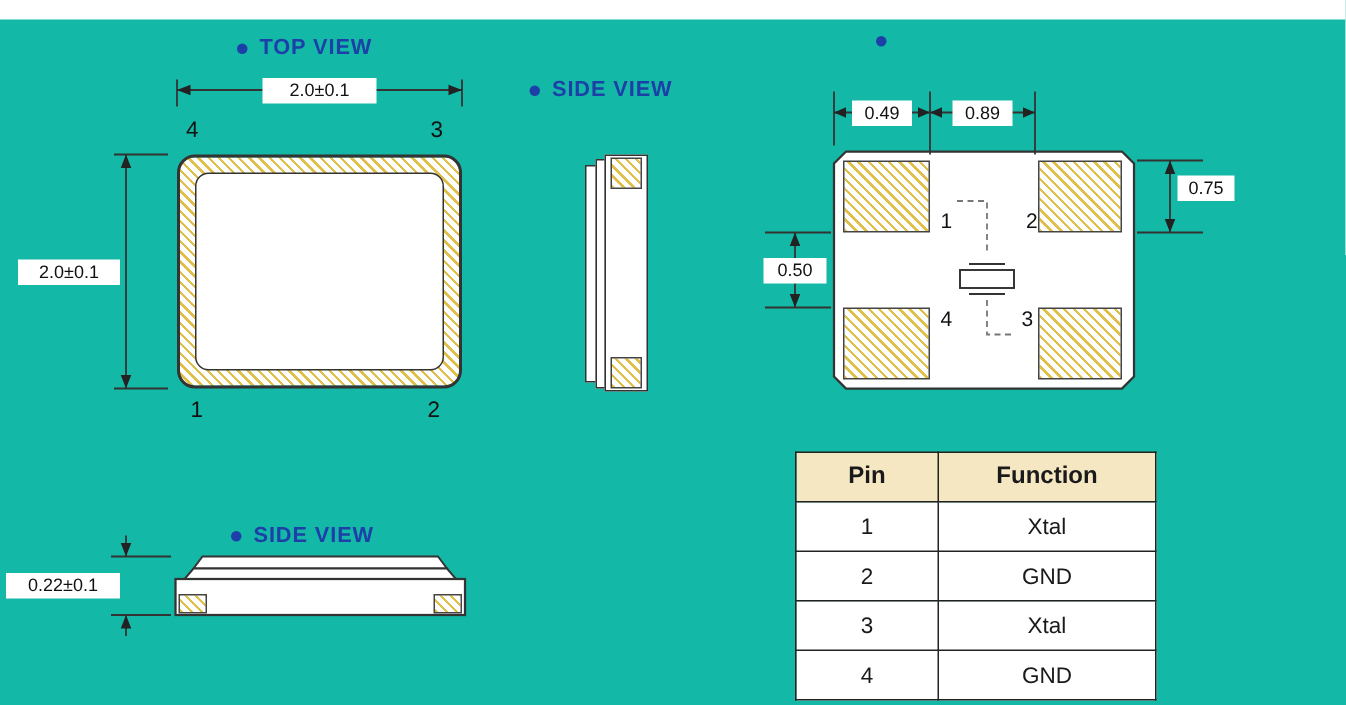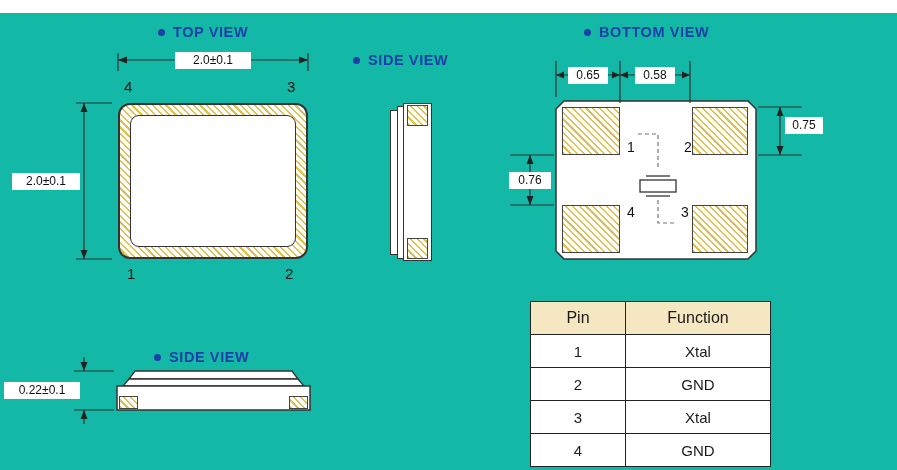--- a/index.html
+++ b/index.html
@@ -28,21 +28,21 @@
     background: repeating-linear-gradient(45deg, #e0bf4b 0, #e0bf4b 1.6px, #ffffff 1.6px, #ffffff 4.8px);
     border:1px solid #444;
   }
   .outline { position:absolute; border:1.5px solid #333; background:#fff; }
 
   .pin-table {
     position:absolute; left:530px; top:288px; border-collapse:collapse;
     font-size:15px; color:#1a1a1a; table-layout:fixed;
   }
   .pin-table th, .pin-table td { border:1.3px solid #222; text-align:center; vertical-align:middle; background:#fff; }
-  .pin-table th { background:#f6e7c3; font-weight:400; font-size:16px; height:33px; }
+  .pin-table th { background:#f6e7c3; font-weight:700; font-size:16px; height:33px; }
   .pin-table td { height:33px; }
   .col-pin { width:95px; }
   .col-fn  { width:145px; }
 </style>
 </head>
 <body>
 
 <div id="canvas">
 
   <svg class="layer" width="897" height="470">
@@ -134,33 +134,32 @@
   <div class="view-label" style="left:158px;top:11px">
     <span class="bullet"></span>
     <span>TOP VIEW</span>
   </div>
   <div class="view-label" style="left:353px;top:39px">
     <span class="bullet"></span>
     <span>SIDE VIEW</span>
   </div>
   <div class="view-label" style="left:584px;top:11px">
     <span class="bullet"></span>
-    <span>BOTTOM VIEW</span>
   </div>
   <div class="view-label" style="left:154px;top:336px">
     <span class="bullet"></span>
     <span>SIDE VIEW</span>
   </div>
 
   <div class="dim-text" style="left:175px;top:39px;width:76px">2.0±0.1</div>
   <div class="dim-text" style="left:12px;top:160px;width:68px">2.0±0.1</div>
-  <div class="dim-text" style="left:568px;top:54px;width:40px">0.65</div>
-  <div class="dim-text" style="left:635px;top:54px;width:40px">0.58</div>
+  <div class="dim-text" style="left:568px;top:54px;width:40px">0.49</div>
+  <div class="dim-text" style="left:635px;top:54px;width:40px">0.89</div>
   <div class="dim-text" style="left:785px;top:104px;width:38px">0.75</div>
-  <div class="dim-text" style="left:509px;top:159px;width:42px">0.76</div>
+  <div class="dim-text" style="left:509px;top:159px;width:42px">0.50</div>
   <div class="dim-text" style="left:4px;top:369px;width:76px">0.22±0.1</div>
 
   <div class="pin-num" style="left:124px;top:66px">4</div>
   <div class="pin-num" style="left:287px;top:66px">3</div>
   <div class="pin-num" style="left:127px;top:253px">1</div>
   <div class="pin-num" style="left:285px;top:253px">2</div>
 
   <div class="pin-num" style="left:627px;top:126px;font-size:14px">1</div>
   <div class="pin-num" style="left:684px;top:126px;font-size:14px">2</div>
   <div class="pin-num" style="left:627px;top:191px;font-size:14px">4</div>

